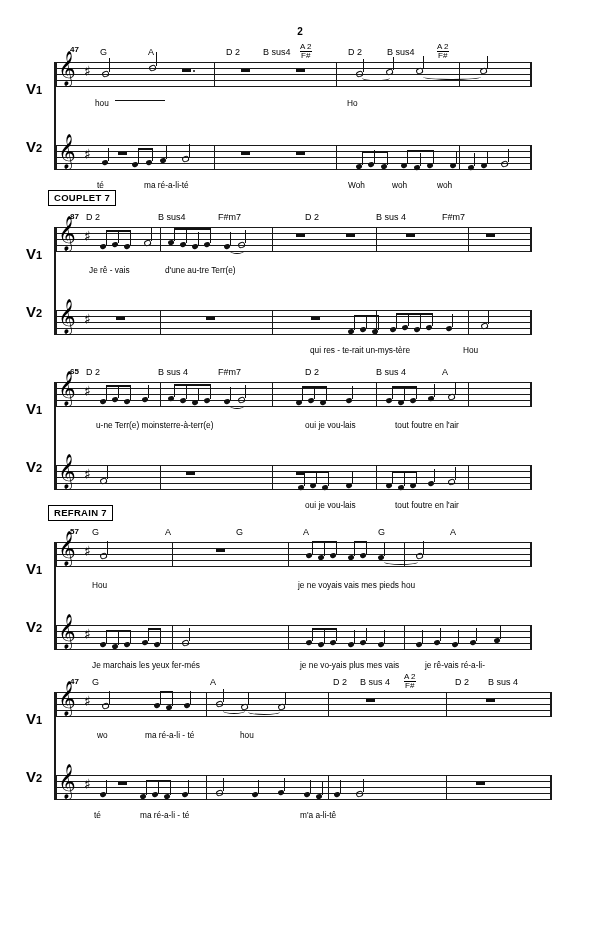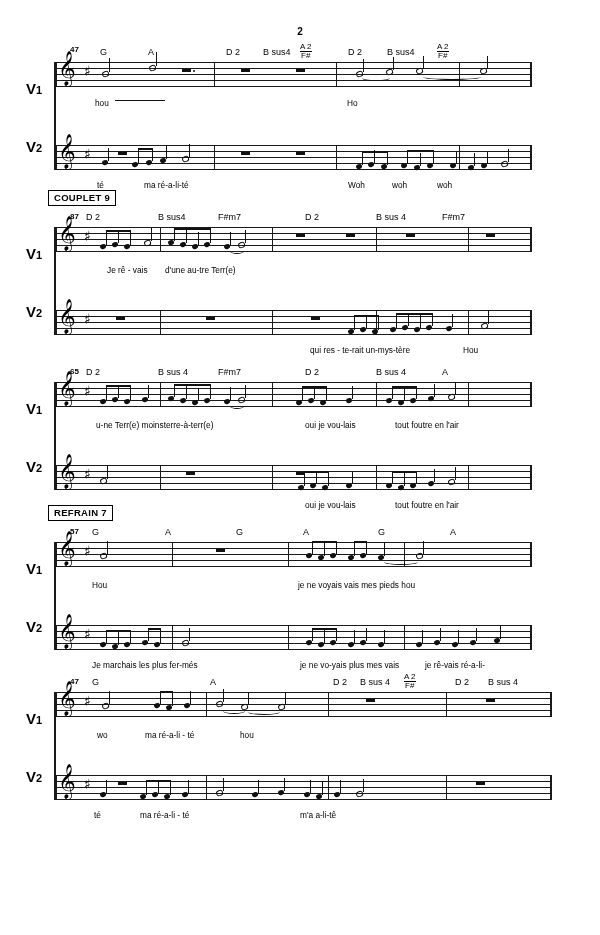--- a/index.html
+++ b/index.html
@@ -285,21 +285,21 @@
     <div class="stem" style="left:452px;top:4px;height:13px"></div>
   </div>
   <div class="lyric" style="left:97px;top:140px">té</div>
   <div class="lyric" style="left:144px;top:140px">ma ré-a-li-té</div>
   <div class="lyric" style="left:348px;top:140px">Woh</div>
   <div class="lyric" style="left:392px;top:140px">woh</div>
   <div class="lyric" style="left:437px;top:140px">woh</div>
 </div>
 
 <div class="system" style="top:190px;height:140px">
-  <div class="section-label" style="left:48px;top:0px">COUPLET 9</div>
+  <div class="section-label" style="left:48px;top:0px">COUPLET 7</div>
   <div class="measure-num" style="left:70px;top:22px">87</div>
 
   <div class="chord" style="left:86px;top:22px">D 2</div>
   <div class="chord" style="left:158px;top:22px">B sus4</div>
   <div class="chord" style="left:218px;top:22px">F#m7</div>
   <div class="chord" style="left:305px;top:22px">D 2</div>
   <div class="chord" style="left:376px;top:22px">B sus 4</div>
   <div class="chord" style="left:442px;top:22px">F#m7</div>
 
   <div class="brace" style="top:37px;height:108px"></div>
@@ -341,21 +341,21 @@
     <div class="note" style="left:168px;top:17px"></div>
     <div class="stem" style="left:174px;top:5px;height:13px"></div>
     <div class="note hollow" style="left:182px;top:15px"></div>
     <div class="stem" style="left:189px;top:3px;height:13px"></div>
     <div class="tie" style="left:174px;top:21px;width:14px"></div>
     <div class="rest" style="left:240px;top:7px"></div>
     <div class="rest" style="left:290px;top:7px"></div>
     <div class="rest" style="left:350px;top:7px"></div>
     <div class="rest" style="left:430px;top:7px"></div>
   </div>
-  <div class="lyric" style="left:107px;top:75px">Je rê - vais</div>
+  <div class="lyric" style="left:89px;top:75px">Je rê - vais</div>
   <div class="lyric" style="left:165px;top:75px">d'une au-tre Terr(e)</div>
 
   <div class="staff" style="top:120px">
     <div class="line l0"></div>
       <div class="line l1"></div>
       <div class="line l2"></div>
       <div class="line l3"></div>
       <div class="line l4"></div>
     <div class="clef" style="left:2px;top:-9px">𝄞</div>
     <div class="keysig" style="left:28px;top:2px">♯</div>
@@ -608,21 +608,21 @@
     <div class="stem" style="left:366px;top:5px;height:13px"></div>
     <div class="note" style="left:378px;top:15px"></div>
     <div class="stem" style="left:384px;top:3px;height:13px"></div>
     <div class="note" style="left:396px;top:17px"></div>
     <div class="stem" style="left:402px;top:5px;height:13px"></div>
     <div class="note" style="left:414px;top:15px"></div>
     <div class="stem" style="left:420px;top:3px;height:13px"></div>
     <div class="note" style="left:438px;top:13px"></div>
     <div class="stem" style="left:444px;top:1px;height:13px"></div>
   </div>
-  <div class="lyric" style="left:92px;top:160px">Je marchais les plus fer-més</div>
+  <div class="lyric" style="left:92px;top:160px">Je marchais les yeux fer-més</div>
   <div class="lyric" style="left:300px;top:160px">je ne vo-yais plus mes vais</div>
   <div class="lyric" style="left:425px;top:160px">je rê-vais ré-a-li-</div>
 </div>
 
 <div class="system" style="top:665px;height:145px">
   <div class="measure-num" style="left:70px;top:12px">47</div>
 
   <div class="chord" style="left:92px;top:12px">G</div>
   <div class="chord" style="left:210px;top:12px">A</div>
   <div class="chord" style="left:333px;top:12px">D 2</div>

